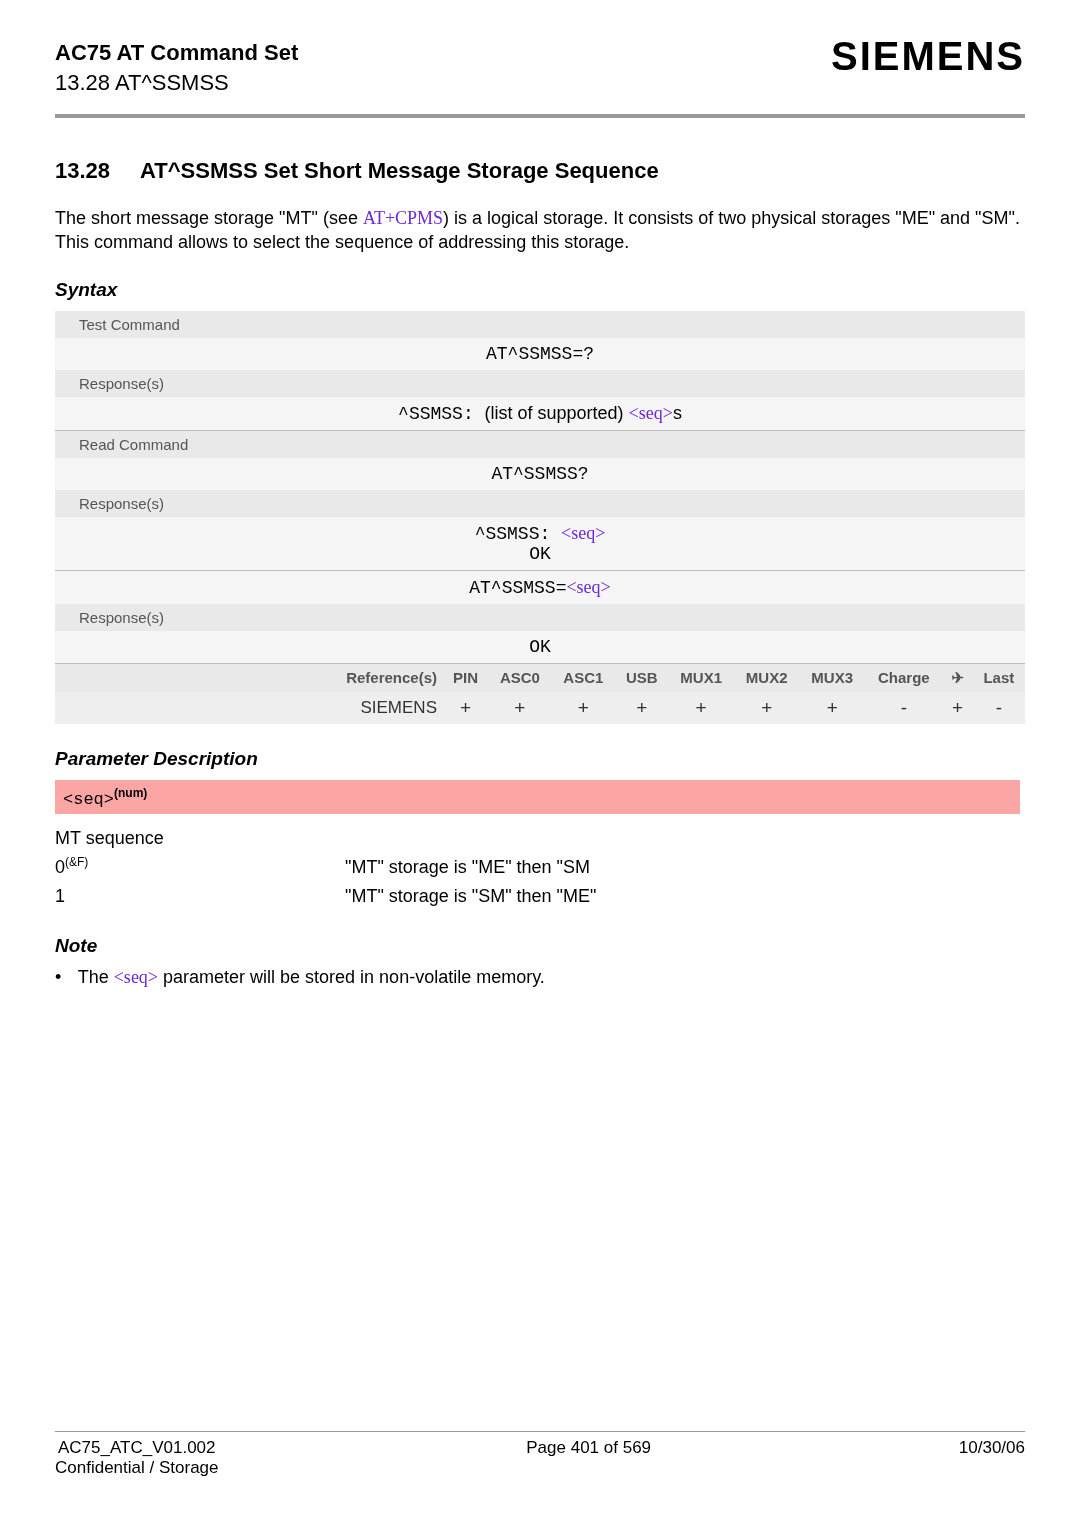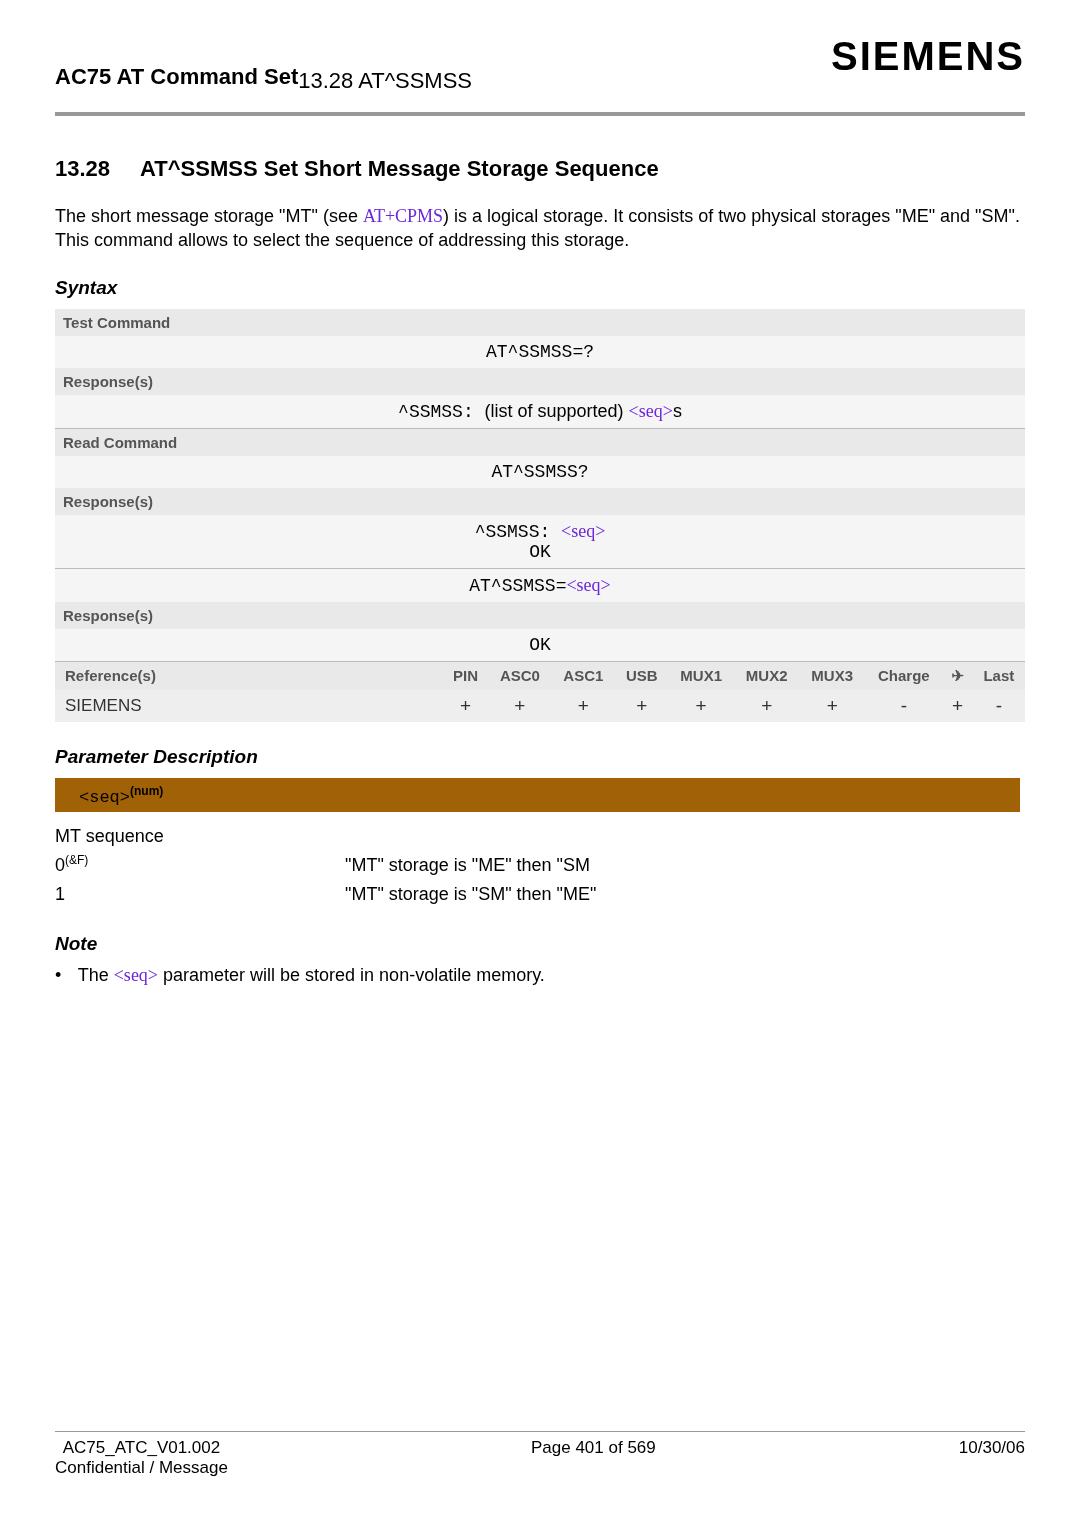--- a/index.html
+++ b/index.html
@@ -12,72 +12,71 @@
     position: relative;
     padding: 40px 55px 50px 55px;
   }
   .header-row {
     display: flex;
     justify-content: space-between;
     align-items: flex-start;
   }
   .header-left {
     display: flex;
-    margin-top: 24px;
+    flex-direction: column;
   }
   .doc-title { font-weight: bold; font-size: 22px; }
   .doc-sub { font-weight: normal; font-size: 22px; margin-top: 4px; }
   .logo {
     font-weight: 900;
     font-size: 40px;
     letter-spacing: 2px;
     margin-top: -6px;
   }
   .hr-thick { border: none; border-top: 4px solid #999; margin: 18px 0 40px 0; }
   .section-heading { font-weight: bold; font-size: 22px; margin-bottom: 22px; }
   .section-num { display: inline-block; margin-right: 30px; }
   .body-text { font-size: 18px; line-height: 1.35; }
   .code-link { font-family: Liberation Serif, serif; color: #6d28d9; }
   .sub-h { font-style: italic; font-weight: bold; font-size: 19px; margin-top: 24px; margin-bottom: 10px; }
   .syntax-block { width: 100%; }
   .syntax-row-label {
     background: #e9e9e9;
     font-size: 15px;
     color: #555;
-    padding: 5px 8px;
-    font-weight: bold;
+    padding: 5px 24px;
   }
   .syntax-row-code {
     background: #f5f5f5;
     font-family: "Courier New", monospace;
     font-size: 18px;
     padding: 6px 10px;
     text-align: center;
   }
   .syntax-divider { border: none; border-top: 1px solid #bbb; }
   .non-mono { font-family: Arial, Helvetica, sans-serif; }
   .ref-table {
     width: 100%;
     border-collapse: collapse;
     font-size: 15px;
   }
   .ref-table th, .ref-table td {
     padding: 5px 6px;
     text-align: center;
     color: #555;
   }
-  .ref-table th:first-child, .ref-table td:first-child { text-align: left; padding-left: 10px; width: 40%; }
+  .ref-table th:first-child, .ref-table td:first-child { text-align: right; padding-left: 10px; width: 40%; }
   .ref-head-row { background: #e9e9e9; }
   .ref-data-row { background: #eeeeee; }
   .ref-data-row td { font-size: 19px; color: #333; }
   .ref-data-row td:first-child { font-size: 17px; }
   .param-tag {
-    background: #a16207;
+    background: #fca5a5;
     display: inline-block;
-    padding: 6px 12px 6px 24px;
+    padding: 6px 12px 6px 8px;
     font-size: 17px;
     position: relative;
     min-width: 965px;
   }
   .param-tag .lt, .param-tag .gt { font-family: "Courier New", monospace; }
   .param-tag .sup { font-size: 12px; vertical-align: super; font-weight: bold; }
   .param-desc-block { margin-top: 10px; font-size: 18px; line-height: 1.6; }
   .param-row { display: flex; }
   .param-key { width: 290px; }
   .sup2 { font-size: 12px; vertical-align: super; }
@@ -206,21 +205,21 @@
   <span class="note-bullet">•</span>
   <span>The </span><span class="code-link">&lt;seq&gt;</span><span> parameter will be stored in non-volatile memory.</span>
 </div>
 
 
 <div class="footer">
   <hr class="footer-line">
   <div class="footer-row">
     <div>
       <div>AC75_ATC_V01.002</div>
-      <div>Confidential / Message</div>
+      <div>Confidential / Storage</div>
     </div>
     <div>Page 401 of 569</div>
     <div>10/30/06</div>
   </div>
 </div>
 
 
 
 
 </body></html>

